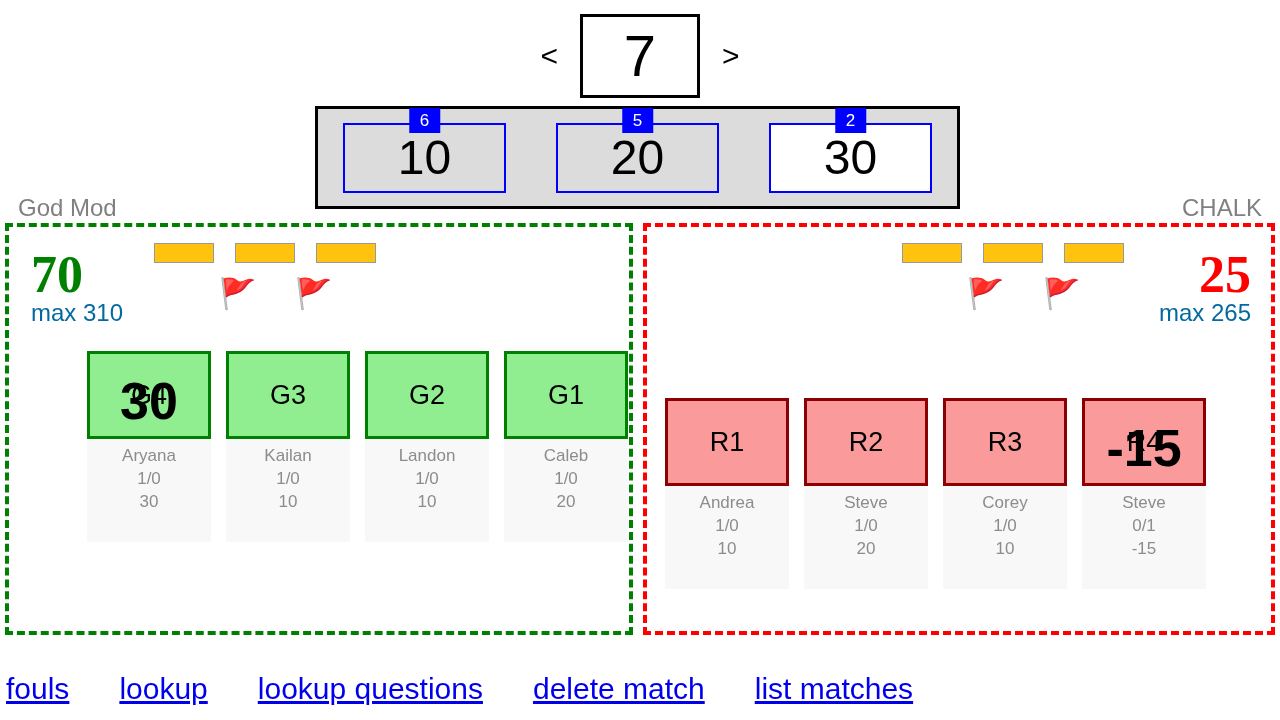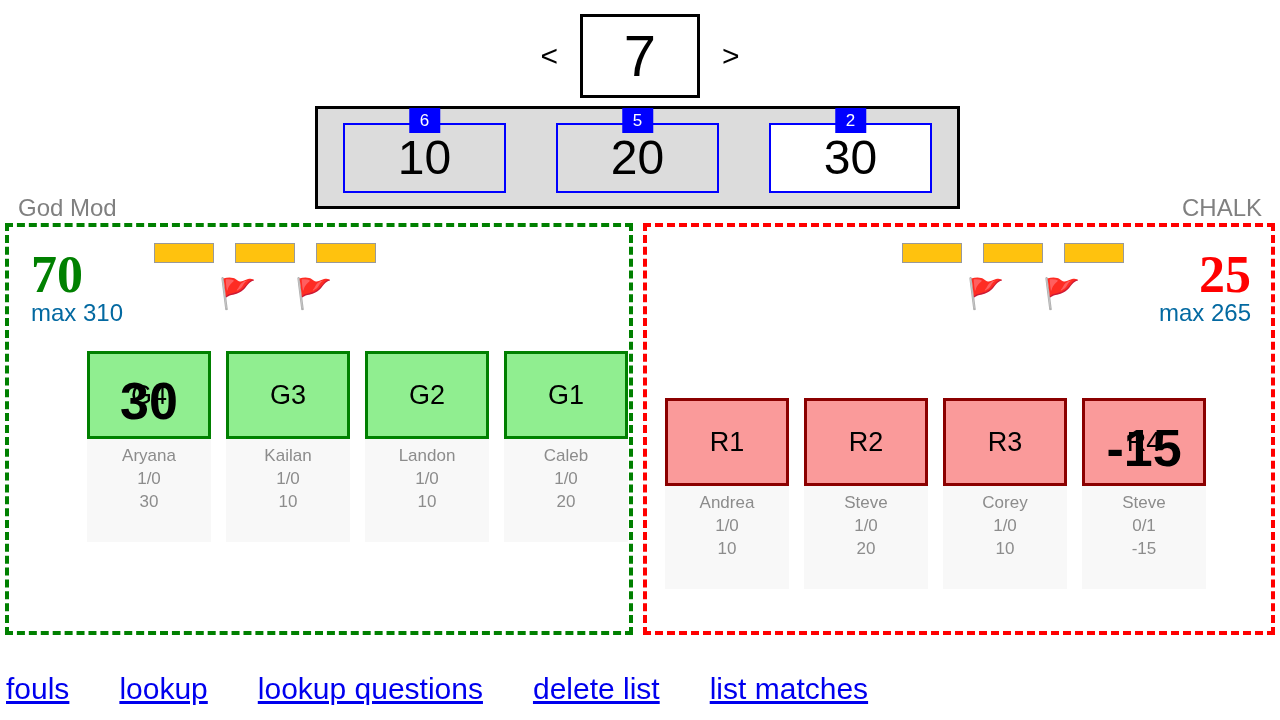--- a/index.html
+++ b/index.html
@@ -402,15 +402,15 @@
           <div>-15</div>
         </div>
       </div>
     </div>
 </div>
 
 <div id="footer-links">
     <a>fouls</a>
     <a>lookup</a>
     <a>lookup questions</a>
-    <a>delete list</a>
+    <a>delete match</a>
     <a>list matches</a>
   </div>
 
 </body></html>

